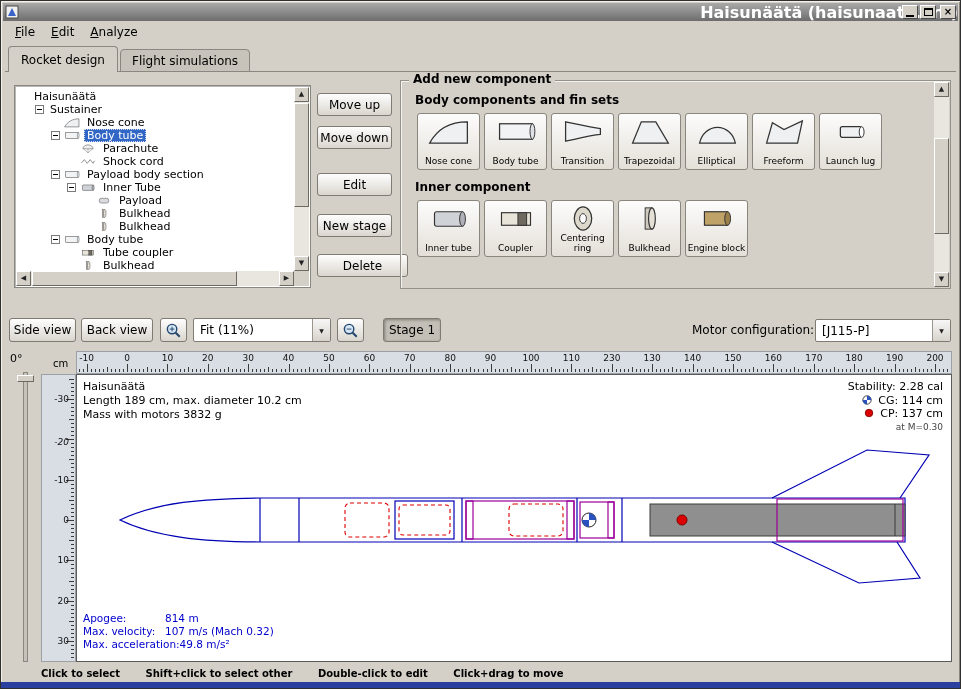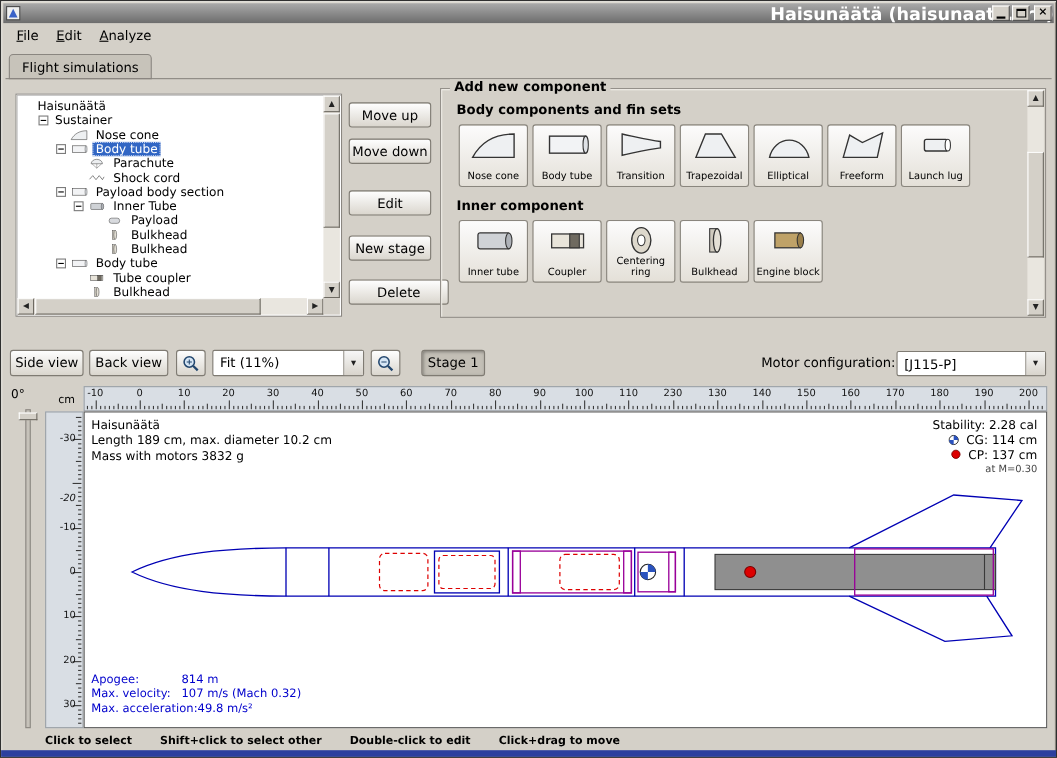--- a/index.html
+++ b/index.html
@@ -121,20 +121,21 @@
     </div>
   </div>
 
   <div id="menubar">
     <span class="menu-item">File</span>
     <span class="menu-item">Edit</span>
     <span class="menu-item">Analyze</span>
   </div>
 
   <div id="tabstrip">
+    <div class="tab active">Rocket design</div>
     <div class="tab">Flight simulations</div>
   </div>
   <div id="tabline"></div>
 
   <div id="tree-pane" style="left:13px;top:84px;width:297px;height:203px;">
     <div id="tree" style="left:1px;top:1px;right:16px;bottom:16px;">
         <div class="trow">
           <span class="tind" style="width: 0px;"></span>
           <span class="exp noexp"></span>
           <span class="tlabel">Haisunäätä</span>
@@ -750,21 +751,21 @@
       <div class="vtick" style="top: 250.04px; width: 3px;"></div>
       <div class="vtick" style="top: 254.08px; width: 3px;"></div>
       <div class="vtick" style="top: 258.12px; width: 3px;"></div>
       <div class="vtick" style="top: 262.16px; width: 3px;"></div>
       <div class="vtick" style="top: 266.2px; width: 8px;"></div>
       <div class="vtick" style="top: 270.24px; width: 3px;"></div>
       <div class="vtick" style="top: 274.28px; width: 3px;"></div>
       <div class="vtick" style="top: 278.32px; width: 3px;"></div>
       <div class="vtick" style="top: 282.36px; width: 3px;"></div>
       <div class="vlab" style="top: 23.8px;">-30</div>
-      <div class="vlab" style="top: 79px; font-style: italic;">-20</div>
+      <div class="vlab" style="top: 67px; font-style: italic;">-20</div>
       <div class="vlab" style="top: 104.6px;">-10</div>
       <div class="vlab" style="top: 145px;">0</div>
       <div class="vlab" style="top: 185.4px;">10</div>
       <div class="vlab" style="top: 225.8px;">20</div>
       <div class="vlab" style="top: 266.2px;">30</div>
     </div>
 
   <div id="canvas" style="left:75px;top:373px;width:876px;height:288px;">
     <svg id="rocket-svg" width="876" height="288" viewBox="0 0 876 288">
       <path class="rk-line" d="M43 145 C80 127 128 123.5 183 123 L828 123 L828 167 L183 167 C128 166.5 80 163 43 145 Z"></path>

